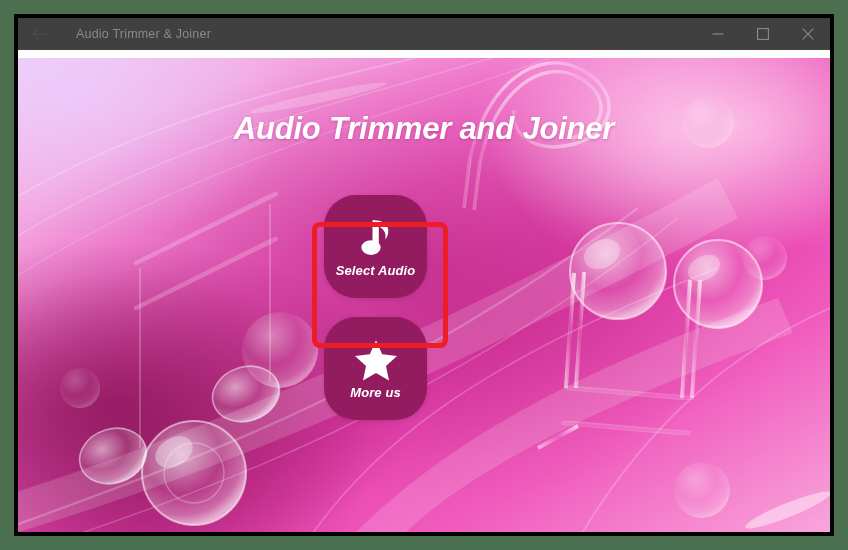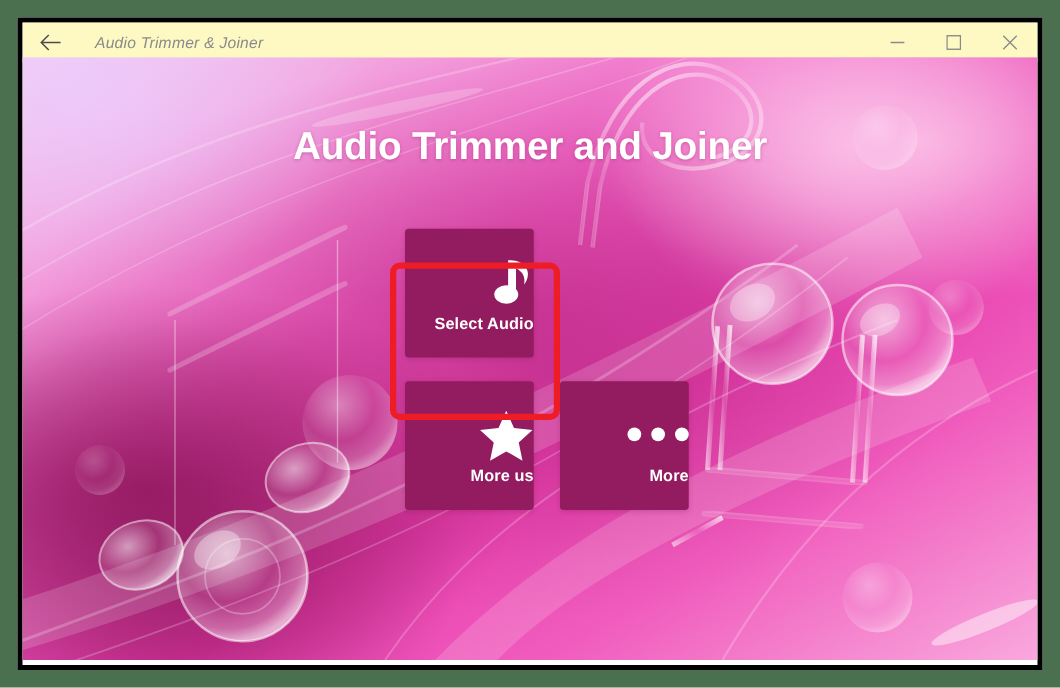--- a/index.html
+++ b/index.html
@@ -27,24 +27,23 @@
     overflow: hidden;
   }
 
   
   #title-bar {
     position: absolute;
     left: 0;
     top: 0;
     width: 100%;
     height: 32px;
-    background: #fef9c3;
-    display: flex;
-    align-items: center;
-    font-style: italic;
+    background: #404040;
+    display: flex;
+    align-items: center;
   }
   #back-button {
     width: 44px;
     height: 32px;
     display: flex;
     align-items: center;
     justify-content: center;
     cursor: pointer;
   }
   #back-button svg { display: block; }
@@ -67,30 +66,31 @@
     align-items: center;
     justify-content: center;
     cursor: pointer;
   }
   .win-ctl svg { display: block; }
 
   
   #app-content {
     position: absolute;
     left: 0;
-    top: 28px;
+    top: 40px;
     width: 100%;
     height: 482px;
     overflow: hidden;
     background:
       radial-gradient(ellipse 55% 45% at 88% 14%, rgba(255,215,240,0.65) 0%, rgba(255,215,240,0) 60%),
       radial-gradient(ellipse 45% 50% at 6% 6%, rgba(235,205,255,0.75) 0%, rgba(235,205,255,0) 65%),
       radial-gradient(ellipse 60% 55% at 12% 72%, rgba(150,22,96,0.80) 0%, rgba(150,22,96,0) 62%),
       radial-gradient(ellipse 70% 60% at 50% 42%, rgba(196,40,140,0.55) 0%, rgba(196,40,140,0) 70%),
       linear-gradient(150deg, #f2cdf0 0%, #f3a7e0 16%, #ef62c2 38%, #e83fae 58%, #f05cbd 76%, #f9a8dd 100%);
+    font-style: italic;
   }
   #bg-art {
     position: absolute;
     left: 0; top: 0;
     width: 100%;
     height: 100%;
     pointer-events: none;
   }
 
   
@@ -116,25 +116,25 @@
     width: 232px;
   }
   .tile-row {
     display: flex;
     gap: 21px;
     margin-bottom: 19px;
   }
   .tile {
     width: 103px;
     height: 103px;
-    border-radius: 3px;
+    border-radius: 32px;
     background: #931b60;
     display: flex;
     flex-direction: column;
-    align-items: flex-end;
+    align-items: center;
     justify-content: center;
     cursor: pointer;
     position: relative;
     box-shadow: 0 1px 4px rgba(100,10,60,0.20);
   }
   .tile-icon {
     height: 44px;
     display: flex;
     align-items: center;
     justify-content: center;
@@ -338,30 +338,20 @@
 
         <div class="tile">
           <div class="tile-icon">
             <svg width="44" height="42" viewBox="0 0 44 42">
               <path d="M22 1.5 L28.2 15.3 L43 16.9 L32 27 L35 41.5 L22 34.1 L9 41.5 L12 27 L1 16.9 L15.8 15.3 Z" fill="#ffffff"></path>
             </svg>
           </div>
           <div class="tile-label">More us</div>
         </div>
 
-        <div class="tile">
-          <div class="tile-icon">
-            <div class="dots">
-              <span class="dot"></span>
-              <span class="dot"></span>
-              <span class="dot"></span>
-            </div>
-          </div>
-          <div class="tile-label">More</div>
-        </div>
 
       </div>
     </div>
 
     <div id="highlight-box"></div>
 
   </div>
 </div>
 
 </body></html>

